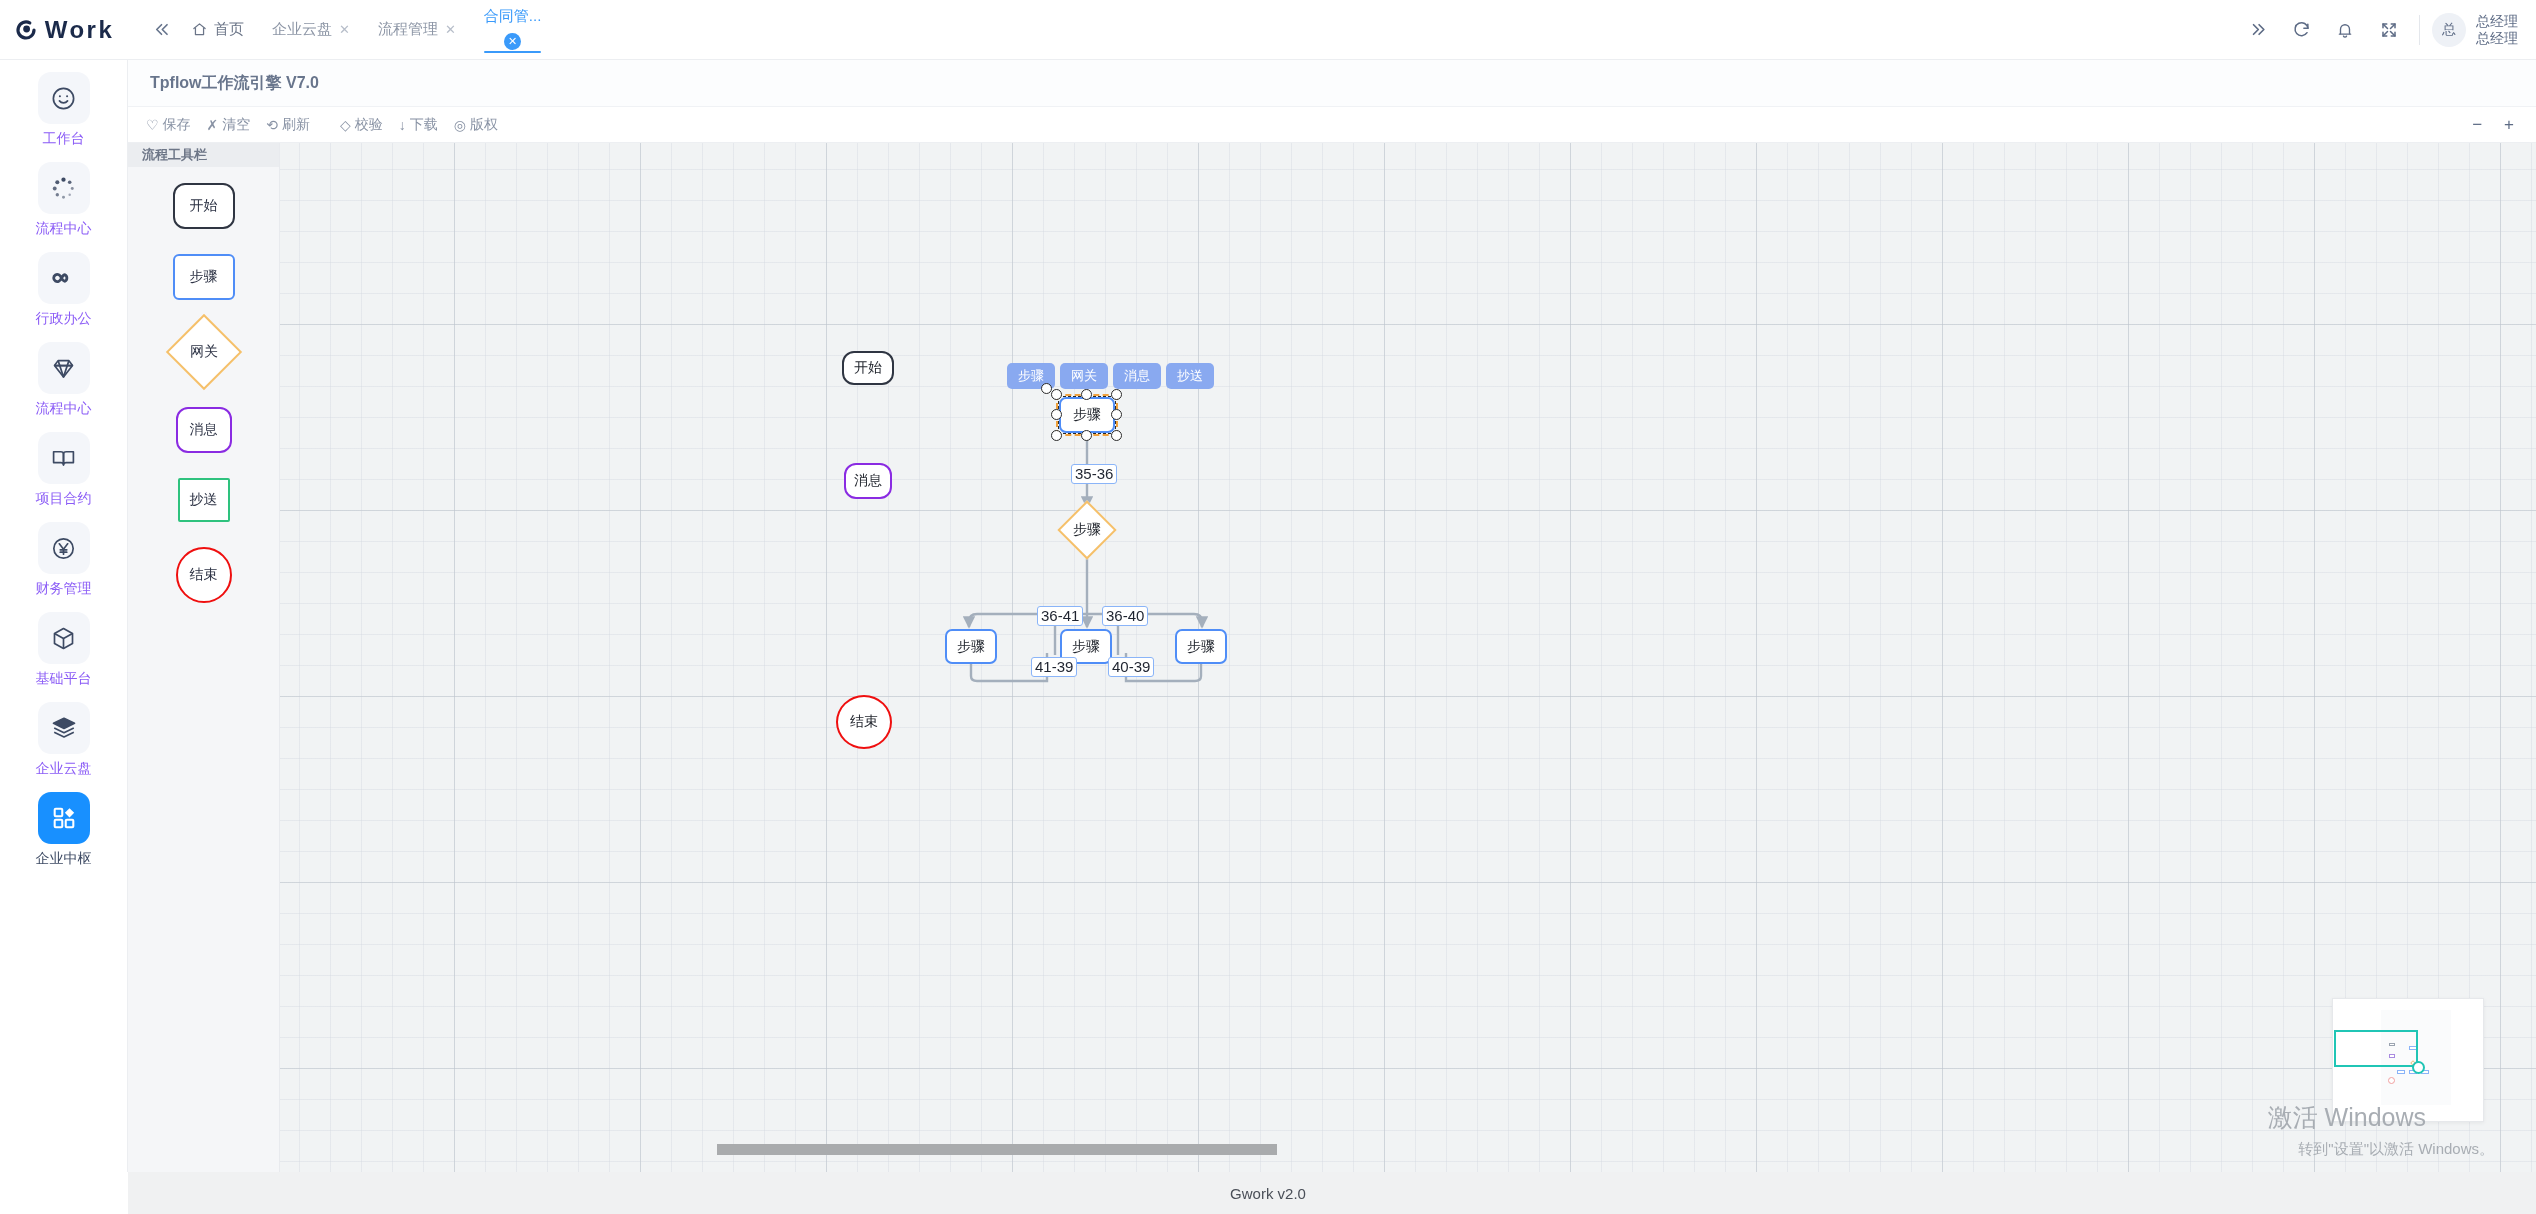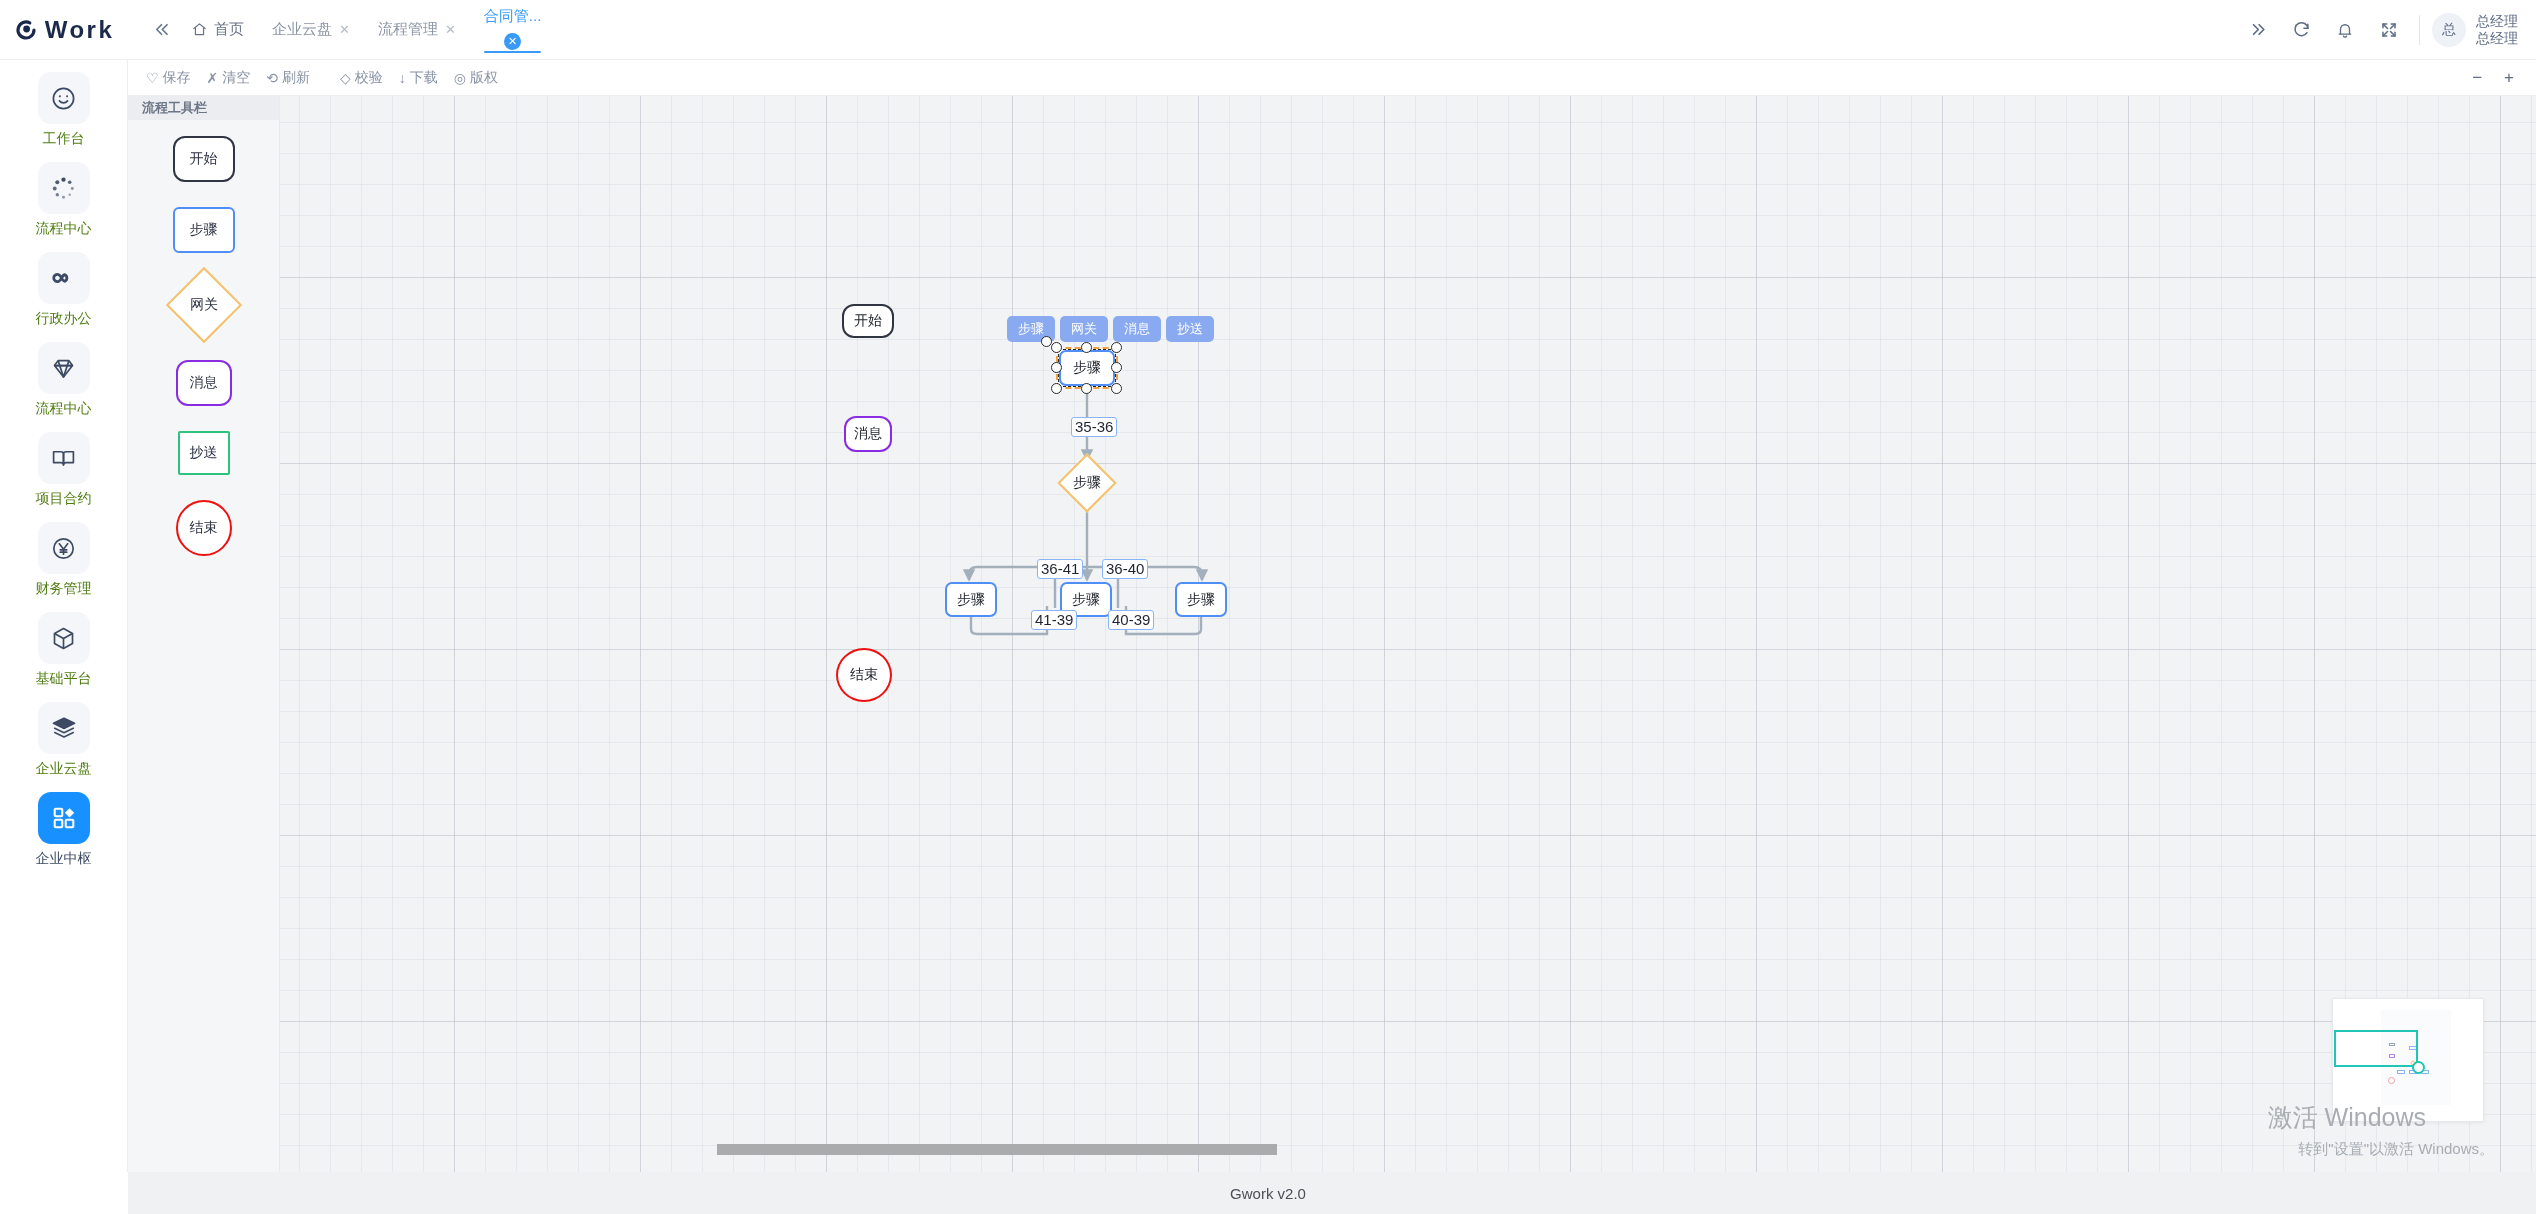--- a/index.html
+++ b/index.html
@@ -47,21 +47,21 @@
 
   
   .rail { width: 128px; flex: 0 0 128px; background: #fff; border-right: 1px solid #eceef1;
           padding-top: 6px; display:flex; flex-direction:column; align-items:center;
           overflow: hidden; }
   .rail-item { width: 100%; display:flex; flex-direction:column; align-items:center;
                padding: 6px 0 8px; cursor:pointer; }
   .rail-ico { width: 52px; height: 52px; border-radius: 13px; background:#f4f6fa;
               display:flex; align-items:center; justify-content:center; color:#3d4a63; }
   .rail-item.active .rail-ico { background:#1890ff; color:#fff; }
-  .rail-label { font-size: 14px; color:#4d7c0f; margin-top: 6px; }
+  .rail-label { font-size: 14px; color:#8b5cf6; margin-top: 6px; }
   .rail-item.active .rail-label { color:#3d4a63; }
 
   
   .main { flex: 1; display: flex; flex-direction: column; min-width: 0; background:#fff; }
   .tpf-title { height: 47px; display:flex; align-items:center; padding-left: 22px;
                font-size: 16px; font-weight: 700; color:#68758c;
                background:#fcfdfe; border-bottom:1px solid #f0f2f5; flex:0 0 47px; }
   .flowtoolbar { height: 36px; flex:0 0 36px; display:flex; align-items:center;
                  padding: 0 14px 0 18px; border-bottom:1px solid #edeff2; background:#fff;
                  font-size: 14px; color:#8892a4; }
@@ -351,20 +351,21 @@
             <rect x="13.6" y="13.6" width="7" height="7" rx="1"></rect>
             <path d="M17.1 2.9 21.4 7.2 17.1 11.5 12.8 7.2z" fill="#fff" stroke="none"></path>
           </svg>
         </div>
         <div class="rail-label">企业中枢</div>
       </div>
     </div>
 
     <div class="main">
 
+      <div class="tpf-title">Tpflow工作流引擎 V7.0</div>
 
       <div class="flowtoolbar">
         <div class="ft-btn">
           <span>♡</span>
           <span>保存</span>
         </div>
         <div class="ft-btn">
           <span>✗</span>
           <span>清空</span>
         </div>

